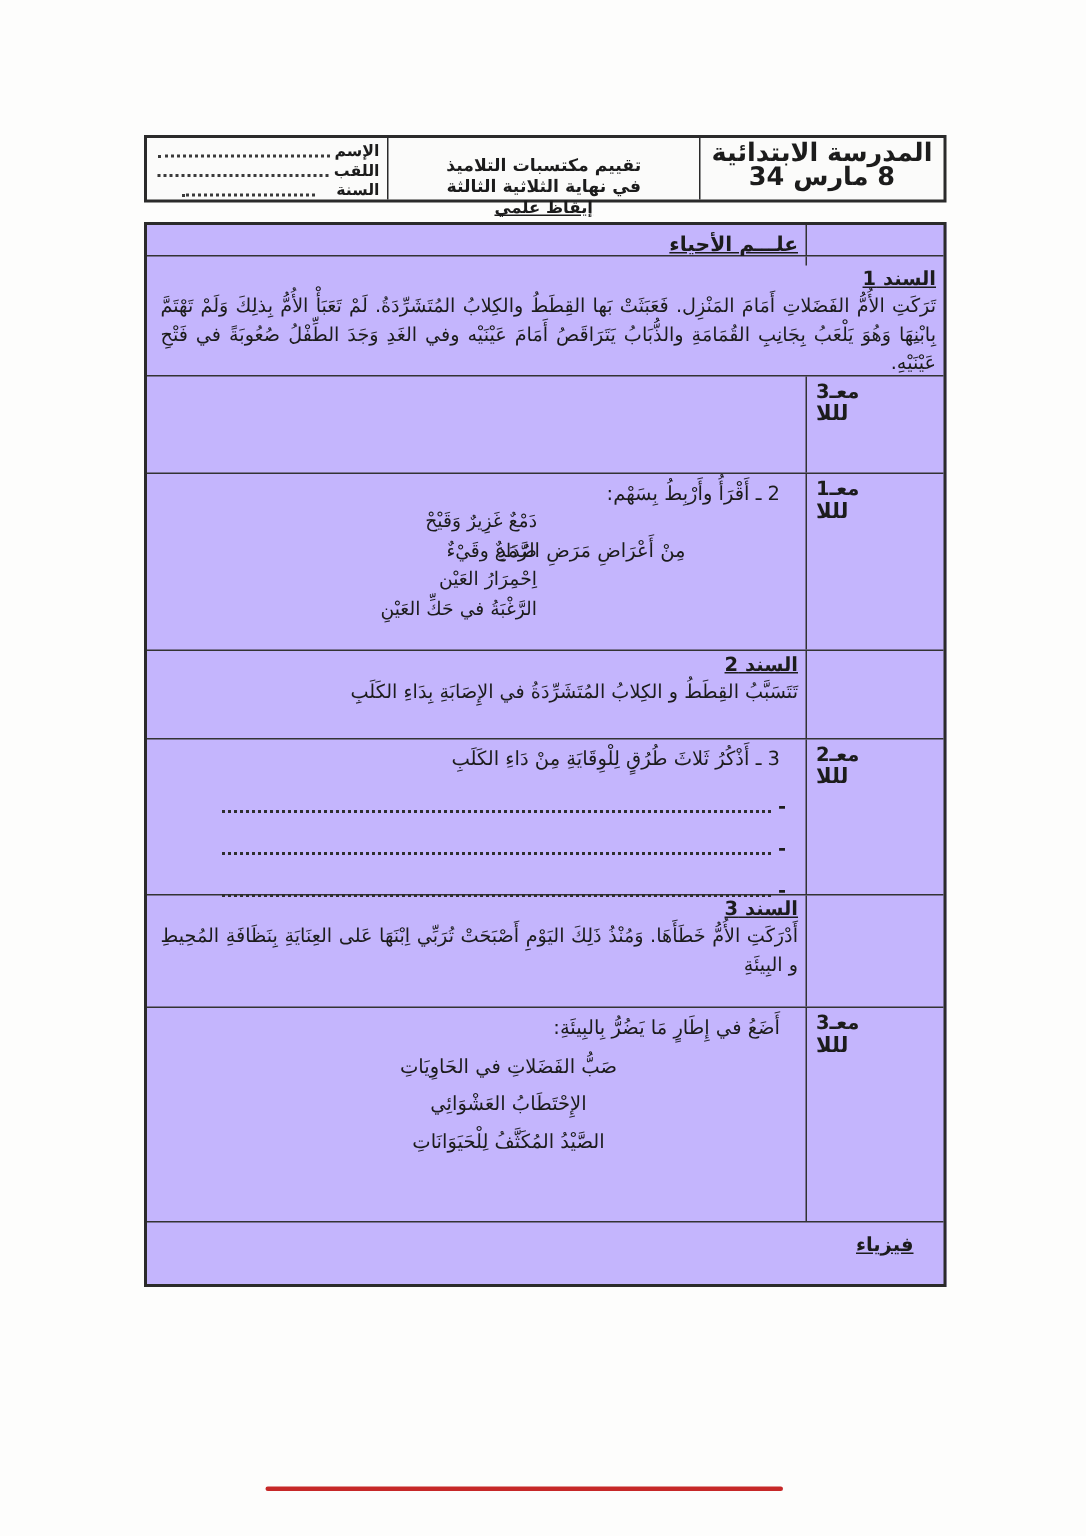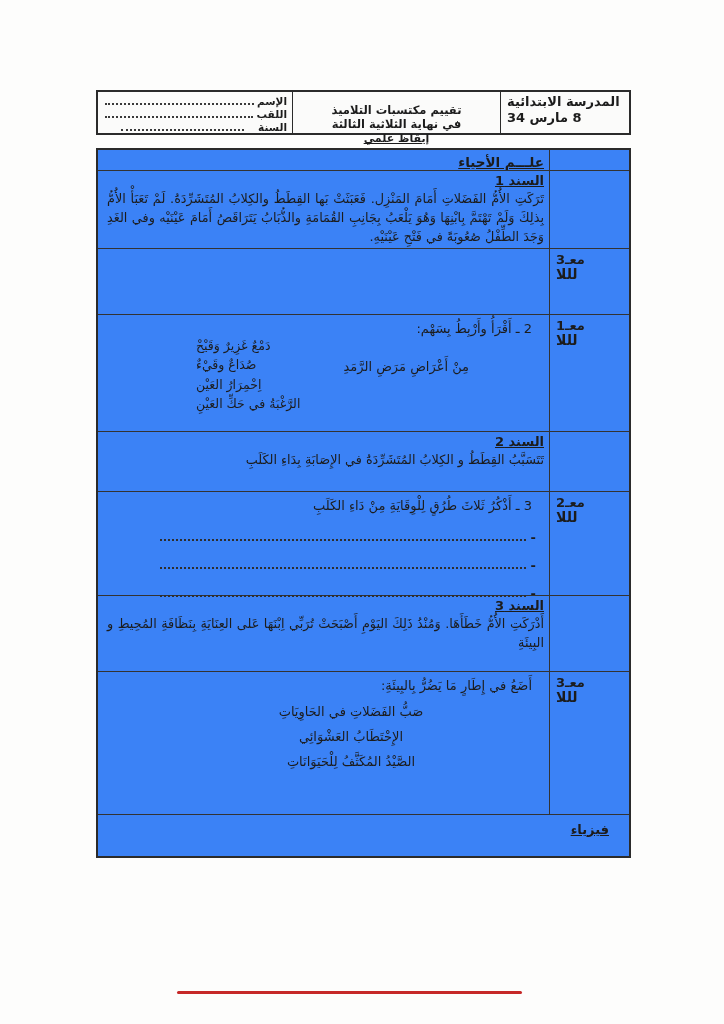--- a/index.html
+++ b/index.html
@@ -15,49 +15,49 @@
 
   
   .header-table {
     position: absolute; top: 90px; left: 96px;
     width: 535px; height: 45px;
     border: 2px solid #2b2b2b;
     display: flex; direction: rtl;
     background: #fbfbfa;
   }
   .header-cell { height: 100%; padding: 2px 6px; }
-  .cell-school { width: 129px; border-left: 1.6px solid #2b2b2b; font-weight: bold; font-size: 13px; line-height: 16px; text-align: left; }
+  .cell-school { width: 163px; border-left: 1.6px solid #2b2b2b; font-weight: bold; font-size: 17px; line-height: 16px; text-align: center; }
   .cell-eval { width: 208px; border-left: 1.6px solid #2b2b2b; text-align: center; font-weight: bold; font-size: 11.5px; line-height: 13.5px; padding-top: 12px; }
   .cell-eval .subject-line { text-decoration: underline; font-size: 11px; margin-top: 1px; }
   .cell-student { flex: 1; font-size: 10.5px; font-weight: bold; padding: 2px 5px; text-align: right; }
   .student-row { display: flex; align-items: flex-end; height: 13px; }
   .student-row .leader { flex: 1; border-bottom: 2px dotted #3a3a3a; margin: 0 3px 2px 2px; }
   .student-row.year .leader { margin-right: 14px; margin-left: 18px; }
 
   
   .main-table {
     position: absolute; top: 148px; left: 96px;
     width: 535px; height: 710px;
     border: 2px solid #2b2b2b;
     direction: rtl;
     display: flex; flex-direction: column;
-    background: #3b82f6;
+    background: #c4b5fd;
   }
   .row { display: flex; direction: rtl; border-top: 1.5px solid #333; }
   .row:first-child { border-top: none; }
   .crit-cell {
-    width: 80px; border-left: 1.5px solid #333;
+    width: 92px; border-left: 1.5px solid #333;
     padding: 3px 6px; text-align: left; direction: rtl;
   }
   .crit-label { font-size: 13px; font-weight: bold; }
   .crit-marks { font-size: 14px; font-weight: bold; letter-spacing: 1px; line-height: 14px; }
   .main-cell { flex: 1; position: relative; padding: 2px 5px; }
 
   .r1 { height: 20px; }
-  .r2 { height: 80px; }
+  .r2 { height: 80px; flex-direction: column; }
   .r3 { height: 68px; }
   .r4 { height: 122px; }
   .r5 { height: 62px; }
   .r6 { height: 104px; }
   .r7 { height: 78px; }
   .r8 { height: 148px; }
   .r9 { height: 44px; }
 
   .subject-heading { font-size: 13.5px; font-weight: bold; text-decoration: underline; line-height: 16px; }
   .support-title { font-size: 13px; font-weight: bold; text-decoration: underline; line-height: 16px; }
@@ -69,21 +69,21 @@
   .q1-options { display: flex; direction: rtl; justify-content: space-between; padding: 9px 9px 0 5px; }
   .opt-box {
     width: 90px; height: 24px;
     border: 1.6px solid #3a3a3a;
     text-align: center; font-size: 13px; line-height: 22px;
     background: #fcfcfb;
   }
 
   
   .q2-stem { position: absolute; top: 44px; right: 80px; font-size: 13px; }
-  .q2-list { position: absolute; top: 21px; left: 98px; width: 162px; text-align: left; }
+  .q2-list { position: absolute; top: 21px; left: 98px; width: 162px; text-align: right; }
   .q2-item { font-size: 12.5px; line-height: 19.5px; white-space: nowrap; }
 
   
   .answer-lines { padding: 8px 6px 0 0; }
   .answer-line { display: flex; direction: rtl; align-items: center; width: 382px; height: 28px; margin-right: 2px; }
   .answer-line .dash { font-size: 13px; font-weight: bold; }
   .answer-line .dots { flex: 1; border-bottom: 2.5px dotted #2e2e2e; margin: 6px 5px 0 6px; }
 
   
   .q4-options { width: 250px; margin: 2px 68px 0 auto; text-align: center; }

